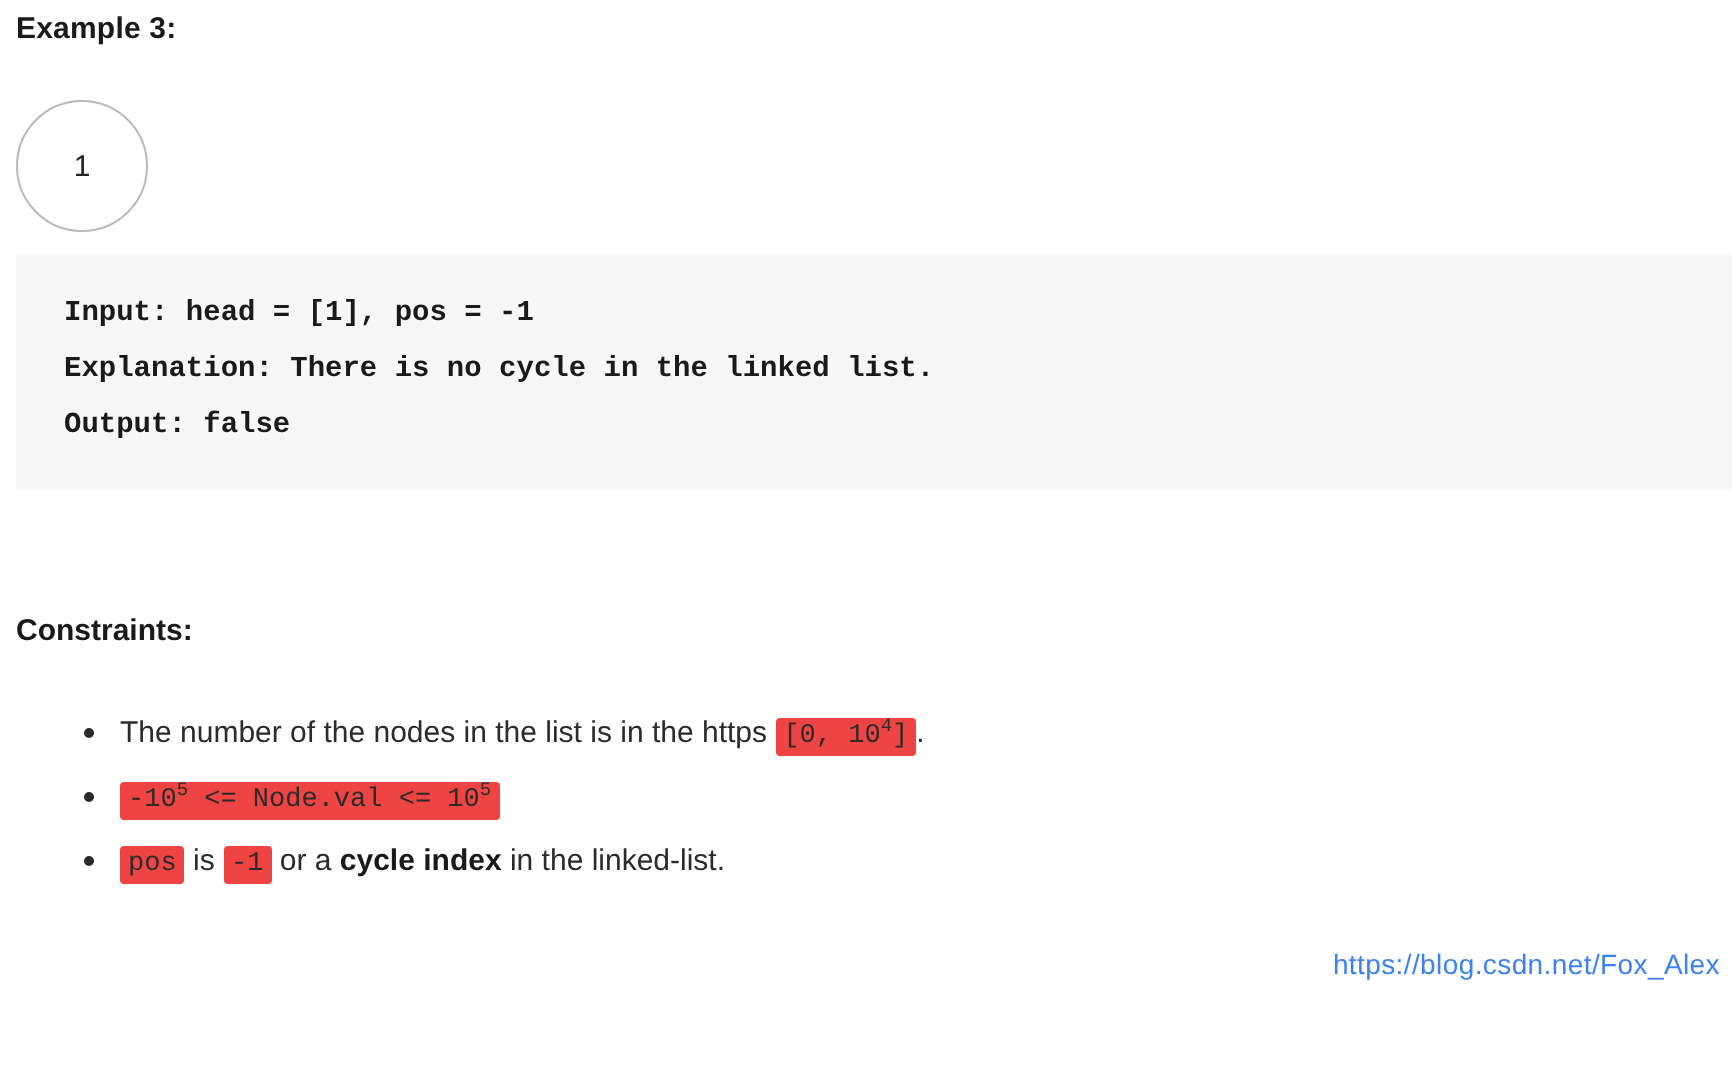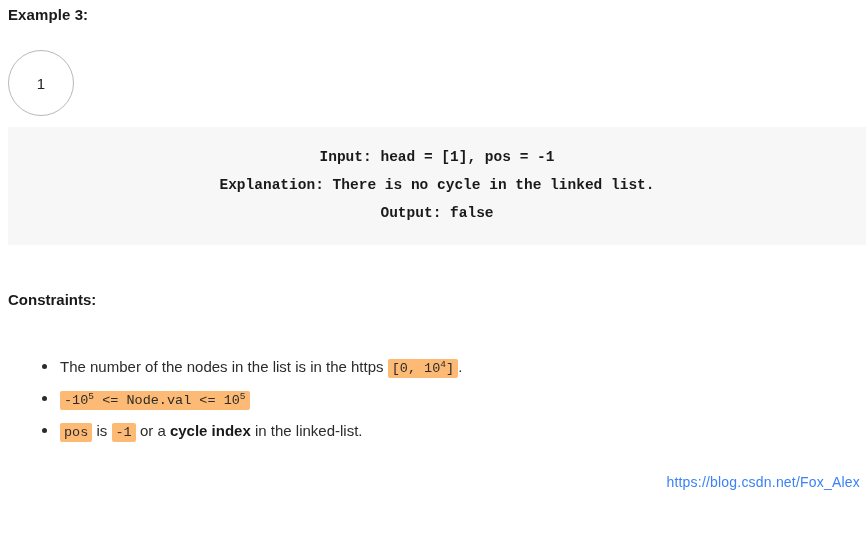--- a/index.html
+++ b/index.html
@@ -55,30 +55,29 @@
     left: 8px;
     top: 127px;
     width: 858px;
     box-sizing: border-box;
     background: #f7f7f7;
     padding: 16px 24px 18px 24px;
     font-family: "Liberation Mono", monospace;
     font-size: 14.5px;
     line-height: 28px;
     color: #1a1a1a;
-    text-align: center;
   }
   .code-line {
     white-space: pre;
     font-weight: 600;
   }
   .constraints-title {
     position: absolute;
     left: 8px;
-    top: 291px;
+    top: 307px;
     font-size: 15px;
     font-weight: bold;
     color: #1a1a1a;
   }
   .constraints-list {
     position: absolute;
     left: 8px;
     top: 352px;
     width: 840px;
     margin: 0;
@@ -99,21 +98,21 @@
     left: -18px;
     top: 12px;
     width: 5px;
     height: 5px;
     background: #2b2b2b;
     border-radius: 50%;
   }
   .mono-chip {
     font-family: "Liberation Mono", monospace;
     font-size: 13.5px;
-    background: #fdba74;
+    background: #ef4444;
     border-radius: 2px;
     padding: 2px 4px;
     color: #2b2b2b;
   }
   sup {
     font-size: 9.5px;
     vertical-align: super;
     line-height: 0;
   }
   .bold-inline {

